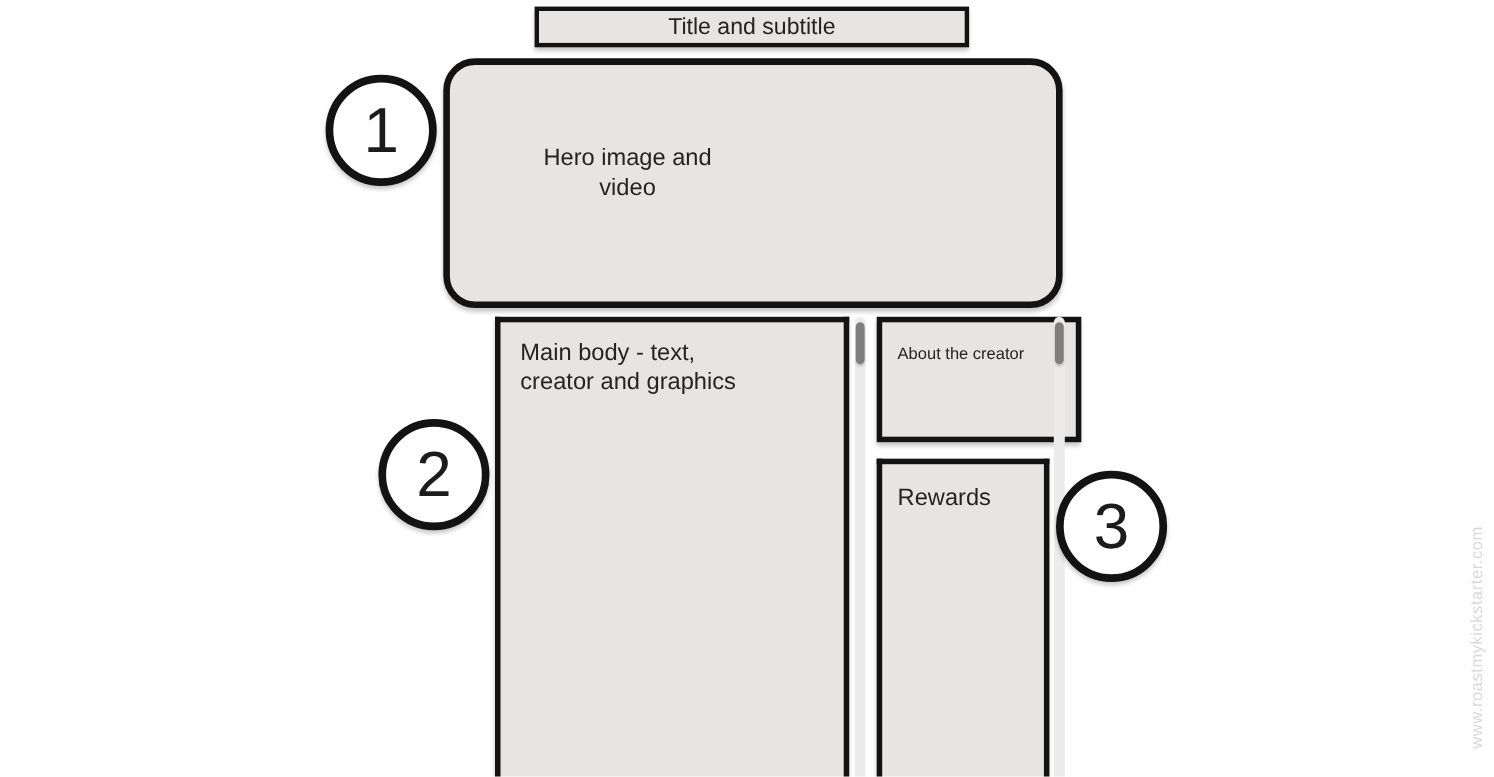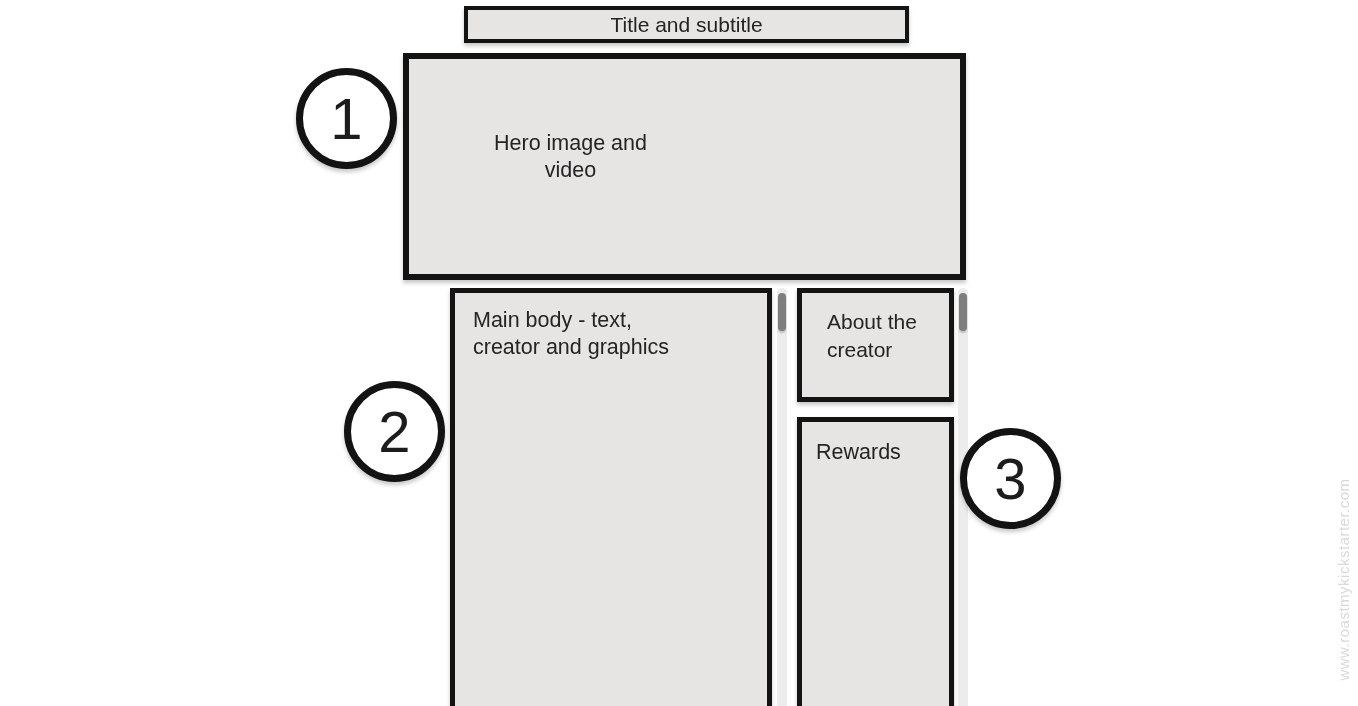--- a/index.html
+++ b/index.html
@@ -11,50 +11,51 @@
     font-family:"Liberation Sans", sans-serif;
     color:#242424;
   }
   .box {
     position:absolute;
     background:#e6e5e3;
     border:5px solid #131313;
     box-shadow:0 3px 4px rgba(0,0,0,0.22);
   }
   .title-box {
-    left:464px; top:6px; width:445px; height:37px;
+    left:486px; top:6px; width:395px; height:37px;
     border-width:4px;
     display:flex; align-items:center; justify-content:center;
     font-size:21px;
   }
   .hero-box {
     left:403px; top:53px; width:563px; height:227px;
     border-width:6px;
+    border-radius:29px;
   }
   .hero-label {
     position:absolute;
     top:71px;
     text-align:center;
     font-size:21.5px;
     line-height:27px;
   }
   .hero-label.left  { left:84px;  width:155px; }
   .hero-label.right { left:337px; width:185px; }
   .main-box {
     left:450px; top:288px; width:322px; height:424px;
     border-width:5px; border-bottom:none;
     padding:14px 18px;
     font-size:21.5px; line-height:27px;
   }
   .main-box .label { width:198px; }
   .about-box {
-    left:797px; top:288px; width:157px; height:114px;
+    left:797px; top:288px; width:186px; height:114px;
     border-width:5px;
-    padding:15px 25px;
-    font-size:21px; line-height:28px;
+    padding:15px 14px;
+    font-size:15px; line-height:28px;
   }
   .about-box .label { width:120px; }
   .rewards-box {
     left:797px; top:417px; width:157px; height:295px;
     border-width:5px; border-bottom:none;
     padding:16px 14px;
     font-size:21.5px; line-height:28px;
   }
   .scroll-track {
     position:absolute;

